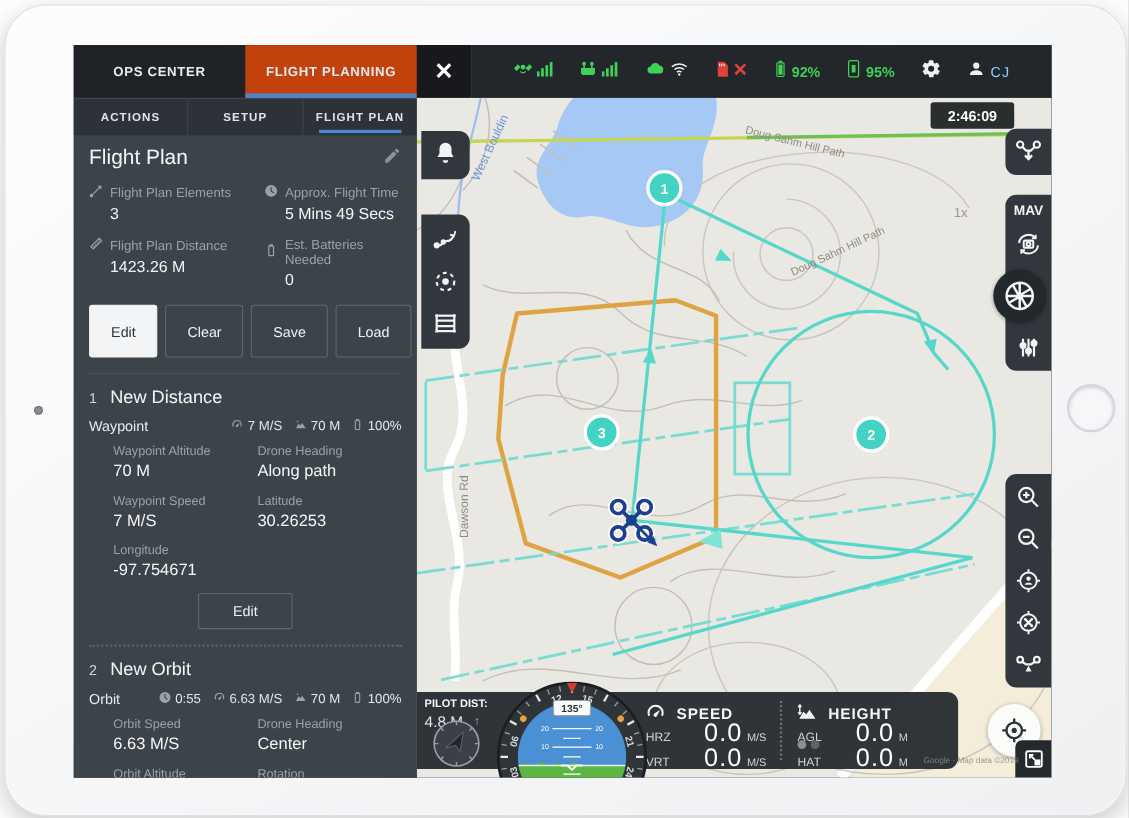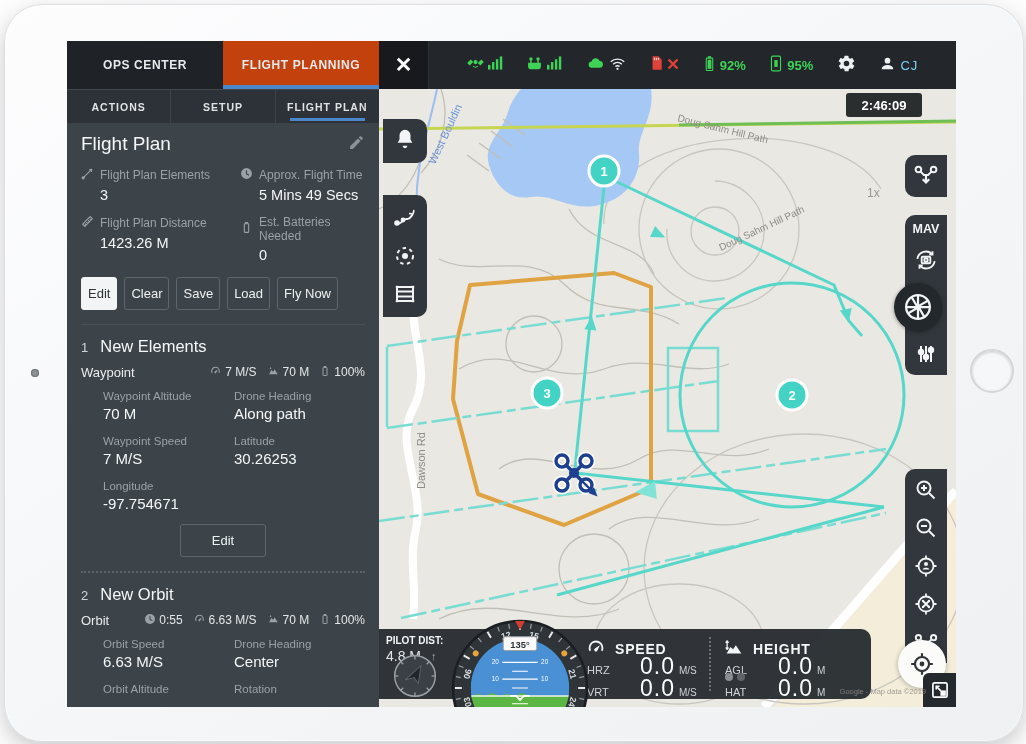--- a/index.html
+++ b/index.html
@@ -27,21 +27,21 @@
   .sub-tab:last-child { border-right:none; }
   .sub-tab.active::after { content:""; position:absolute; left:14px; right:14px; bottom:2px; height:3px; background:#4a86c8; }
   .panel-body { position:absolute; left:0; top:82px; right:0; bottom:0; padding:10px 14px; overflow:hidden; }
   .plan-header { display:flex; align-items:center; justify-content:space-between; margin-bottom:12px; }
   .plan-title { color:#f4f6f7; font-size:19px; }
   .stats-grid { display:grid; grid-template-columns:56% 44%; row-gap:12px; margin-bottom:14px; }
   .stat-item .lbl { display:flex; align-items:center; gap:6px; color:#9aa1a7; font-size:12px; }
   .stat-item .val { color:#f4f6f7; font-size:14.5px; margin:4px 0 0 19px; }
   .btn-row { display:flex; gap:7px; padding-bottom:14px; border-bottom:1px solid #4a5156; }
   .btn { background:#3d4449; border:1px solid #60676c; border-radius:3px; color:#eef1f2;
-         font-size:13px; padding:8px 6px; cursor:pointer; font-family:inherit; }
+         font-size:13px; padding:8px 19px; cursor:pointer; font-family:inherit; }
   .btn.active { background:#f2f4f5; color:#2e3438; border-color:#f2f4f5; }
   .section { padding-top:12px; }
   .sec-head { display:flex; align-items:baseline; gap:12px; margin-bottom:8px; }
   .sec-num { color:#cfd4d7; font-size:13px; }
   .sec-title { color:#f4f6f7; font-size:16.5px; }
   .sum-row { display:flex; align-items:center; margin-bottom:10px; }
   .sum-type { color:#e8ebed; font-size:13px; flex:0 0 auto; }
   .sum-stats { display:flex; align-items:center; gap:10px; margin-left:auto; color:#e4e7e9; font-size:12px; }
   .sum-stat { display:flex; align-items:center; gap:3px; }
   .detail-grid { display:grid; grid-template-columns:50% 50%; row-gap:13px; padding-left:22px; margin-bottom:12px; }
@@ -62,21 +62,21 @@
   .pct { color:#3ed356; font-size:13px; font-weight:bold; }
   .user-txt { color:#7dd3fc; font-size:13px; letter-spacing:1px; }
 
   
   .map-area { position:absolute; left:0; top:48px; width:577px; height:618px; overflow:hidden; background:#e9e8e3; }
   .map-svg { position:absolute; left:0; top:0; }
   .timestamp { position:absolute; left:467px; top:4px; width:76px; height:24px; background:rgba(26,29,32,.92);
                border-radius:3px; color:#fff; font-size:13px; font-weight:bold; display:flex; align-items:center; justify-content:center; }
   .edge-box { position:absolute; background:#31373c; display:flex; flex-direction:column; align-items:center; }
   .edge-left { border-radius:0 10px 10px 0; left:4px; }
-  .edge-right { border-radius:10px 0 0 10px; right:9px;margin-top:38px; }
+  .edge-right { border-radius:10px 0 0 10px; right:0; }
   .tool-cell { width:42px; height:38px; display:flex; align-items:center; justify-content:center; cursor:pointer; }
   .bell-box { top:30px; width:44px; height:44px; justify-content:center; }
   .tools-box { top:106px; width:44px; padding:4px 0; }
   .rt1 { top:28px; width:42px; height:42px; justify-content:center; }
   .rt2 { top:88px; width:42px; padding:2px 0; }
   .rt3 { top:342px; width:42px; padding:2px 0; }
   .mav-label { color:#f2f4f5; font-size:12.5px; font-weight:bold; height:24px; display:flex; align-items:center; }
   .aperture-wrap { position:relative; width:42px; height:56px; }
   .aperture-btn { position:absolute; left:-11px; top:4px; width:48px; height:48px; border-radius:50%;
                   background:#23282c; display:flex; align-items:center; justify-content:center;
@@ -182,21 +182,21 @@
         <button class="btn active">Edit</button>
         <button class="btn">Clear</button>
         <button class="btn">Save</button>
         <button class="btn">Load</button>
         <button class="btn">Fly Now</button>
       </div>
 
       <div class="section">
         <div class="sec-head">
           <span class="sec-num">1</span>
-          <span class="sec-title">New Elements</span>
+          <span class="sec-title">New Distance</span>
         </div>
         <div class="sum-row">
           <span class="sum-type">Waypoint</span>
           <span class="sum-stats">
             <span class="sum-stat">
                     <span><svg width="13" height="13" viewBox="0 0 24 24" fill="#9aa1a7">
                         <path d="M12 5a8 8 0 00-8 8c0 1.3.3 2.4.8 3.5l1.8-.9A6 6 0 0112 7a6 6 0 016 6c0 .9-.2 1.8-.6 2.6l1.8.9c.5-1.1.8-2.2.8-3.5a8 8 0 00-8-8z"></path>
                         <path d="M10.8 13.7a1.8 1.8 0 102.5 2.5c.6-.6 3-6 3-6s-4.9 2.9-5.5 3.5z"></path>
                       </svg></span>
                     <span>7 M/S</span>

